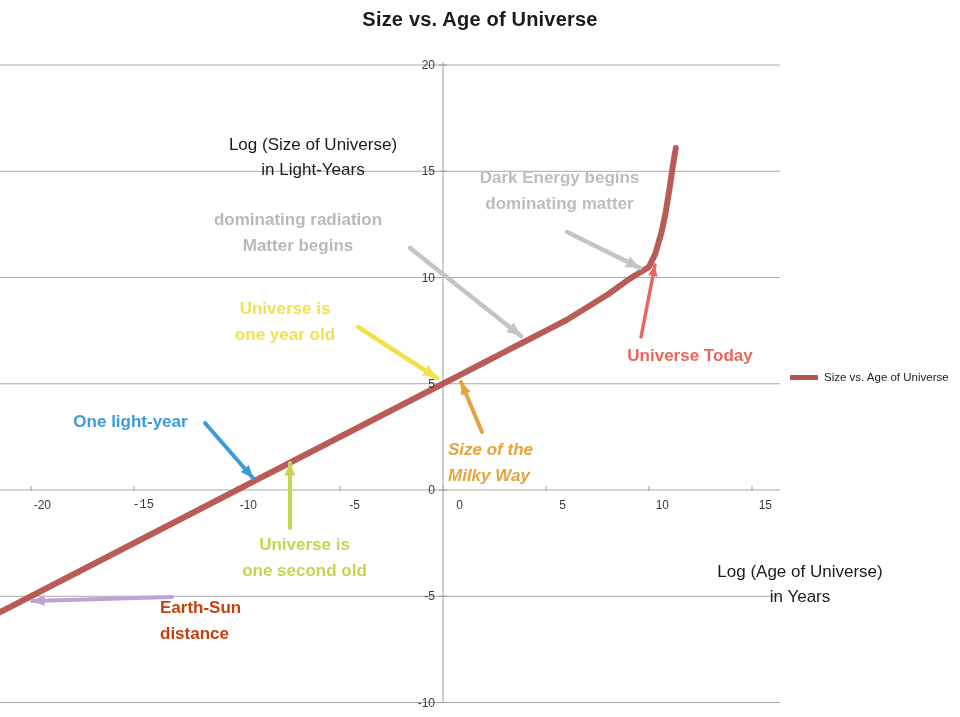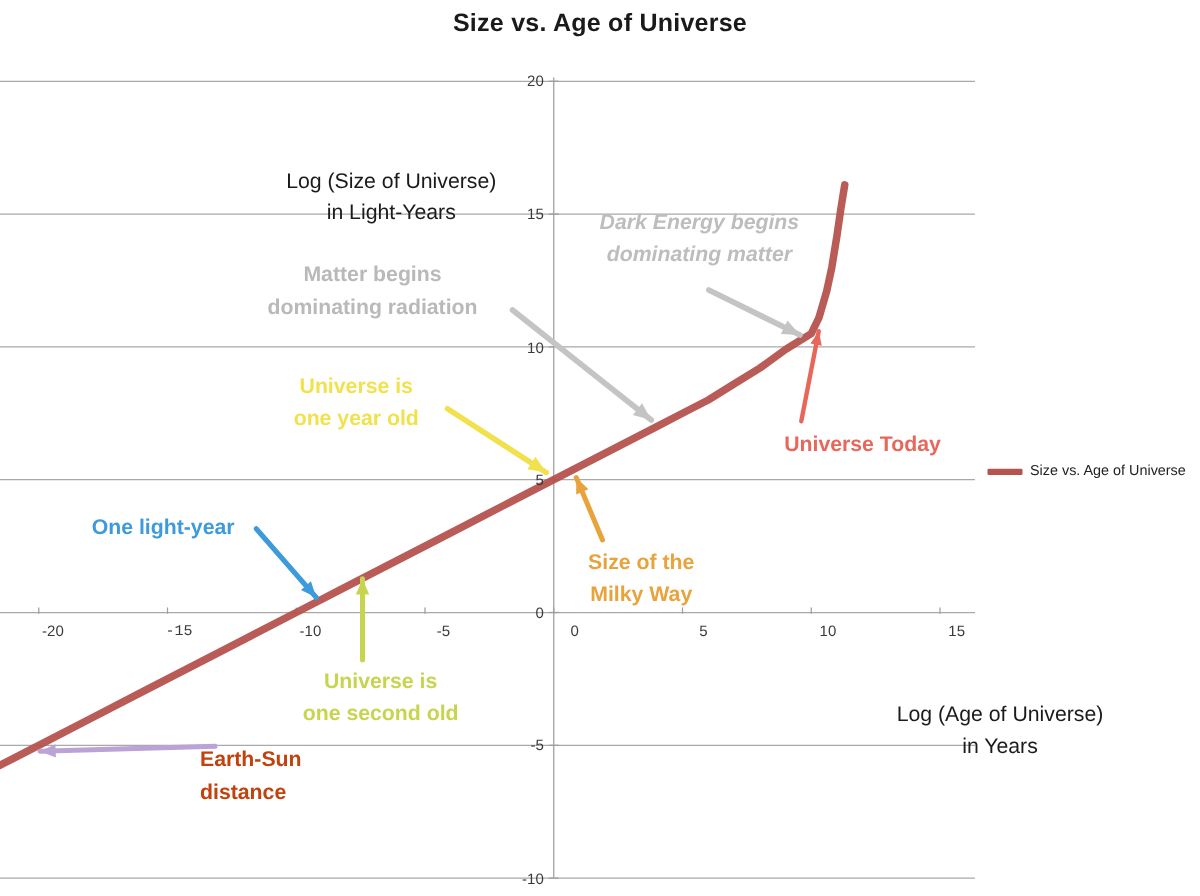--- a/index.html
+++ b/index.html
@@ -25,25 +25,25 @@
   #xlabel{left:650px;top:532px;width:300px;}
 
   .tick{
     position:absolute;font-size:12px;color:#3a3a3a;text-align:right;width:40px;
   }
   .ytick{width:34px;text-align:right;}
 
   .anno{position:absolute;font-size:17px;line-height:26px;font-weight:bold;text-align:center;}
 
   #anno-matter{left:178px;top:207px;width:240px;color:#b9b9b9;font-weight:bold;}
-  #anno-dark{left:452px;top:165px;width:215px;color:#bdbdbd;font-weight:bold;font-style:italic;}
+  #anno-dark{left:452px;top:165px;width:215px;color:#bdbdbd;font-weight:bold;}
   #anno-year{left:200px;top:296px;width:170px;color:#f2e14e;}
   #anno-light{left:48px;top:409px;width:165px;color:#3d9bdc;}
   #anno-second{left:212px;top:532px;width:185px;color:#c7d44e;}
-  #anno-milky{left:448px;top:437px;width:130px;color:#e8a33d;text-align:center;}
+  #anno-milky{left:448px;top:437px;width:130px;color:#e8a33d;text-align:left;font-style:italic;}
   #anno-today{left:600px;top:343px;width:180px;color:#e8675b;text-align:center;}
   #anno-earth{left:160px;top:595px;width:140px;color:#c2410c;text-align:left;}
 
   .legend{position:absolute;left:790px;top:371px;display:flex;align-items:center;gap:6px;}
   .legend .swatch{width:28px;height:5px;background:#b5534f;border-radius:1px;display:block;}
   .legend .ltext{font-size:11.5px;color:#222;white-space:nowrap;}
 
   .watermark{
     position:absolute;left:752px;top:660px;font-size:20px;color:#6d6d6d;
     font-family:"DejaVu Sans", sans-serif;opacity:.85;white-space:nowrap;
@@ -133,22 +133,22 @@
       <div class="tick ytick" style="left: 401px; top: 695.5px;">-10</div>
       <div class="tick ytick" style="left: 401px; top: 589.25px;">-5</div>
       <div class="tick ytick" style="left: 401px; top: 483px;">0</div>
       <div class="tick ytick" style="left: 401px; top: 376.75px;">5</div>
       <div class="tick ytick" style="left: 401px; top: 270.5px;">10</div>
       <div class="tick ytick" style="left: 401px; top: 164.25px;">15</div>
       <div class="tick ytick" style="left: 401px; top: 58px;">20</div>
     </div>
 
   <div class="anno" id="anno-matter">
+    <div>dominating radiation</div>
     <div>Matter begins</div>
-    <div>dominating radiation</div>
   </div>
 
   <div class="anno" id="anno-dark">
     <div>Dark Energy begins</div>
     <div>dominating matter</div>
   </div>
 
   <div class="anno" id="anno-year">
     <div>Universe is</div>
     <div>one year old</div>

